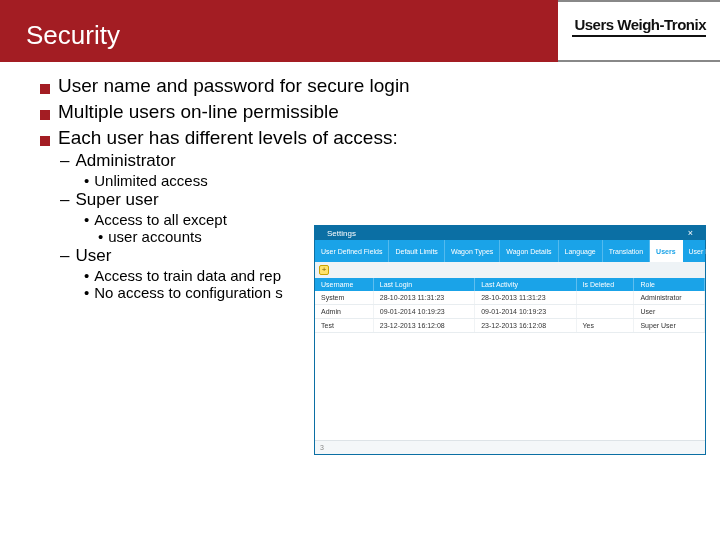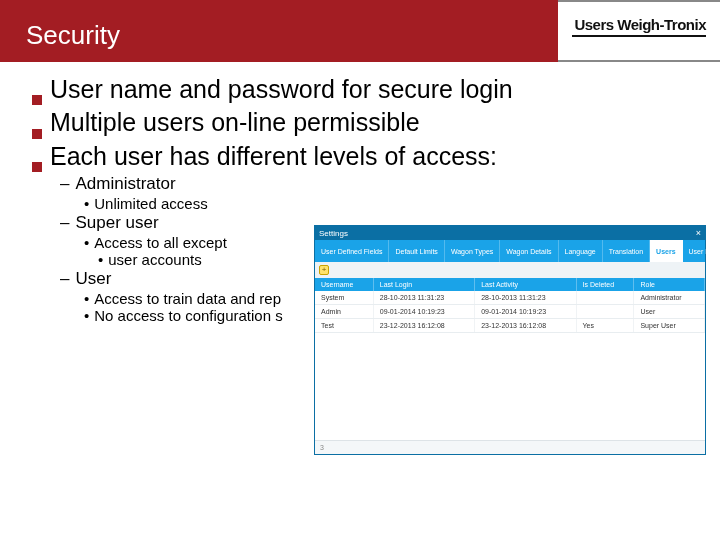--- a/index.html
+++ b/index.html
@@ -7,29 +7,29 @@
   .slide{position:relative;width:720px;height:461px}
   .header{position:relative;height:62px;width:100%}
   .header-red{position:absolute;left:0;top:0;width:558px;height:62px;background:#a31d23}
   .header-white{position:absolute;right:0;top:0;width:162px;height:62px;background:#fff;border-top:2px solid #888}
   .header-border{position:absolute;right:0;top:60px;width:162px;height:2px;background:#888}
   .title{position:absolute;left:26px;top:20px;color:#fff;font-size:26px;font-weight:400}
   .brand{position:absolute;right:14px;top:16px;font-weight:900;font-size:15px;color:#111;letter-spacing:-.5px;white-space:nowrap}
   .brand-line{position:absolute;right:14px;top:35px;width:134px;height:2px;background:#111}
   .brand .thin{font-weight:700}
   .content{position:absolute;left:32px;top:72px;width:656px}
-  .b1{display:flex;align-items:flex-end;margin:2px 0;font-size:25px;color:#000;line-height:1.25}
+  .b1{display:flex;align-items:center;margin:2px 8px;font-size:19px;color:#000;line-height:1.25}
   .sq{width:10px;height:10px;background:#a31d23;margin-top:7px;margin-right:8px;flex:0 0 auto}
   .b2{display:flex;align-items:flex-start;margin:1px 0 1px 28px;font-size:17px;color:#000}
   .dash{margin-right:6px;color:#000}
   .b3{display:flex;align-items:flex-start;margin:0 0 0 52px;font-size:15px;color:#000}
   .dot{margin-right:5px}
   .b3.indent{margin-left:66px}
   .app{position:absolute;left:314px;top:225px;width:392px;height:230px;border:1px solid #0b6fa4;background:#fff;font-size:8px}
-  .app-titlebar{height:14px;background:#0b6fa4;display:flex;align-items:center;justify-content:space-between;padding:0 4px;color:#fff}
+  .app-titlebar{height:14px;background:#0b6fa4;display:flex;align-items:center;justify-content:space-between;padding:0 12px;color:#fff}
   .app-close{font-size:9px;cursor:default}
   .app-tabs{height:22px;background:#1aa3e8;display:flex;align-items:stretch;font-size:7px;color:#fff}
   .tab{padding:0 6px;display:flex;align-items:center;border-right:1px solid rgba(255,255,255,.25);white-space:nowrap}
   .tab.active{background:#fff;color:#1aa3e8;font-weight:600}
   .app-toolbar{height:16px;background:#eef3f6;display:flex;align-items:center;padding:0 4px}
   .plus{width:10px;height:10px;border:1px solid #caa300;background:#ffe36b;color:#7a5c00;font-size:8px;line-height:8px;text-align:center;border-radius:2px}
   .grid{width:100%;border-collapse:collapse;font-size:7px;color:#333}
   .grid th{background:#1aa3e8;color:#fff;text-align:left;padding:3px 6px;font-weight:500;border-right:1px solid rgba(255,255,255,.3)}
   .grid td{padding:3px 6px;border-bottom:1px solid #e8edf0;border-right:1px solid #f0f3f5}
   .app-footer{position:absolute;bottom:0;left:0;right:0;height:14px;background:#f4f7f9;border-top:1px solid #dde3e7;font-size:7px;color:#888;padding:0 5px;display:flex;align-items:center}

